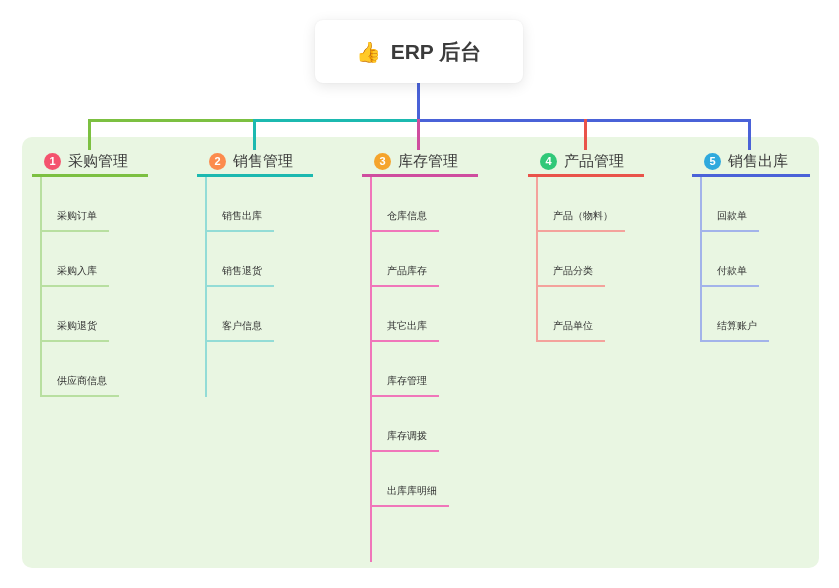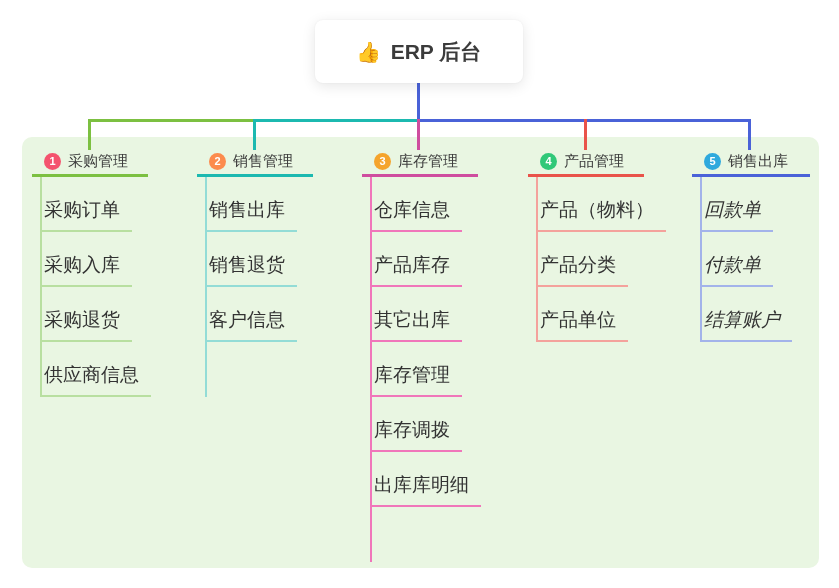--- a/index.html
+++ b/index.html
@@ -40,22 +40,22 @@
   }
   .badge{
     width:17px;height:17px;border-radius:50%;flex:0 0 17px;
     display:flex;align-items:center;justify-content:center;
     color:#fff;font-size:11px;font-weight:700;
   }
   .children{position:relative;}
   .rail{position:absolute;left:8px;top:0;width:2px;}
   .child{margin-left:8px;height:55px;display:flex;align-items:flex-end;}
   .child .cl{
-    border-bottom:2px solid #ccc;padding:0 12px 7px 4px;
-    font-size:19px;color:#333;white-space:nowrap;
+    border-bottom:2px solid #ccc;padding:0 12px 7px 17px;
+    font-size:10px;color:#333;white-space:nowrap;
   }
   
   .b1 .branch-title{border-bottom:3px solid #7cc041;}
   .b1 .badge{background:#f4536e;}
   .b1 .rail{background:#b8dfa0;height:220px;}
   .b1 .cl{border-color:#b8dfa0;}
   .b2 .branch-title{border-bottom:3px solid #1cb9b0;}
   .b2 .badge{background:#fc8b4d;}
   .b2 .rail{background:#93dcd6;height:220px;}
   .b2 .cl{border-color:#93dcd6;}
@@ -63,21 +63,21 @@
   .b3 .badge{background:#f5a42c;}
   .b3 .rail{background:#f076ba;height:385px;}
   .b3 .cl{border-color:#f076ba;}
   .b4 .branch-title{border-bottom:3px solid #e9534a;}
   .b4 .badge{background:#30c878;}
   .b4 .rail{background:#f4a29c;height:165px;}
   .b4 .cl{border-color:#f4a29c;}
   .b5 .branch-title{border-bottom:3px solid #4a62d8;}
   .b5 .badge{background:#2fa9dd;}
   .b5 .rail{background:#a3b3ea;height:165px;}
-  .b5 .cl{border-color:#a3b3ea;font-style:italic;}
+  .b5 .cl{border-color:#a3b3ea;}
   .b1{left:32px;}
   .b2{left:197px;}
   .b3{left:362px;}
   .b4{left:528px;}
   .b5{left:692px;width:118px;}
 </style>
 </head>
 <body>
 
 <div id="stage">

